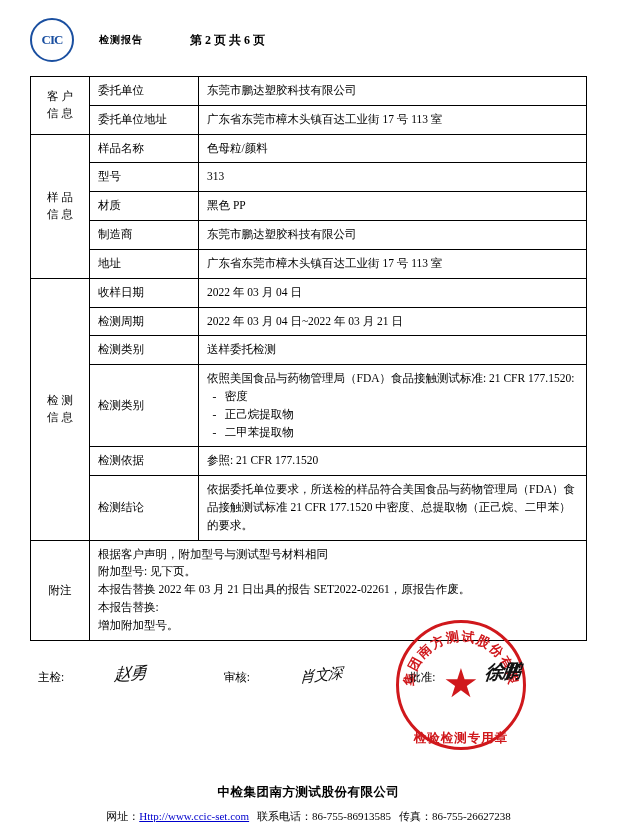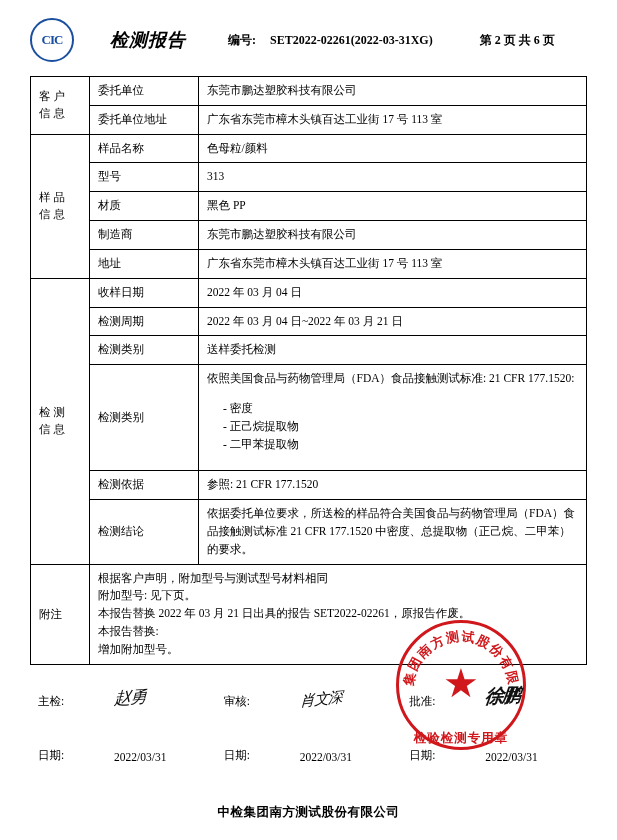--- a/index.html
+++ b/index.html
@@ -41,26 +41,25 @@
     font-size: 13px;
     letter-spacing: -1px;
     flex: 0 0 auto;
     position: relative;
   }
   .logo span.inner {
     display: block;
     transform: scaleX(1.0);
   }
   .hdr-title {
-    font-size: 18px;
-    font-weight: bold;
-    margin-left: 36px;
+    font-size: 10px;
+    font-weight: bold;
+    margin-left: 25px;
     letter-spacing: 1px;
     white-space: nowrap;
-    font-style: italic;
   }
   .hdr-no {
     font-size: 12px;
     font-weight: bold;
     margin-left: 42px;
     white-space: nowrap;
   }
   .hdr-no .lbl { font-weight: bold; }
   .hdr-page {
     font-size: 12px;
@@ -77,32 +76,33 @@
   }
   table.main td {
     border: 1px solid #000;
     padding: 5px 8px;
     vertical-align: middle;
     font-size: 11.5px;
     line-height: 1.55;
   }
   td.cat {
     width: 42px;
+    text-align: center;
     vertical-align: middle;
     padding: 4px 2px;
   }
   td.cat .catline { display: block; line-height: 1.5; }
   td.field {
     width: 92px;
     padding-left: 10px;
   }
   td.value {
     padding-left: 10px;
   }
-  .sub-list { margin: 12px; padding: 0; }
+  .sub-list { margin: 0; padding: 0; font-family: Liberation Mono, monospace; }
   .sub-list .li { padding-left: 4px; }
   
   td.appendix {
     padding: 7px 10px;
     line-height: 1.85;
   }
   
   .stamp {
     position: absolute;
     left: 396px;
@@ -218,25 +218,20 @@
 </head>
 <body>
 
 <div class="page">
 
   <div class="header">
     <div class="logo">
       <span class="inner">CIC</span>
     </div>
     <div class="hdr-title">检测报告</div>
-    <div class="hdr-no">
-      <span class="lbl">编号:</span>
-      <span class="sp"></span>
-      <span>SET2022-02261(2022-03-31XG)</span>
-    </div>
     <div class="hdr-page">第 2 页 共 6 页</div>
   </div>
 
   <table class="main">
 
     <tbody>
         <tr>
       <td class="cat" rowspan="2">
         <span class="catline">客 户</span>
         <span class="catline">信 息</span>
@@ -348,29 +343,24 @@
         </td>
         <td class="sig-lbl">审核:</td>
         <td class="sig-val">
           <span class="hand2">肖文深</span>
         </td>
         <td class="sig-lbl">批准:</td>
         <td class="sig-val">
           <span class="hand3">徐鹏</span>
         </td>
       </tr>
-      <tr>
-        <td class="sig-lbl">日期:</td>
-        <td class="sig-val date-val">2022/03/31</td>
-        <td class="sig-lbl">日期:</td>
-        <td class="sig-val date-val">2022/03/31</td>
-        <td class="sig-lbl">日期:</td>
-        <td class="sig-val date-val">2022/03/31</td>
-      </tr>
     </tbody>
       </table>
   </div>
 
   <div class="footer">
     <div class="company">中检集团南方测试股份有限公司</div>
+    <div>
+      <span>网址：</span><span class="link">Http://www.ccic-set.com</span><span class="sp"></span><span>联系电话：</span><span>86-755-86913585</span><span class="sp"></span><span>传真：</span><span>86-755-26627238</span>
+    </div>
   </div>
 
 </div>
 
 </body></html>

